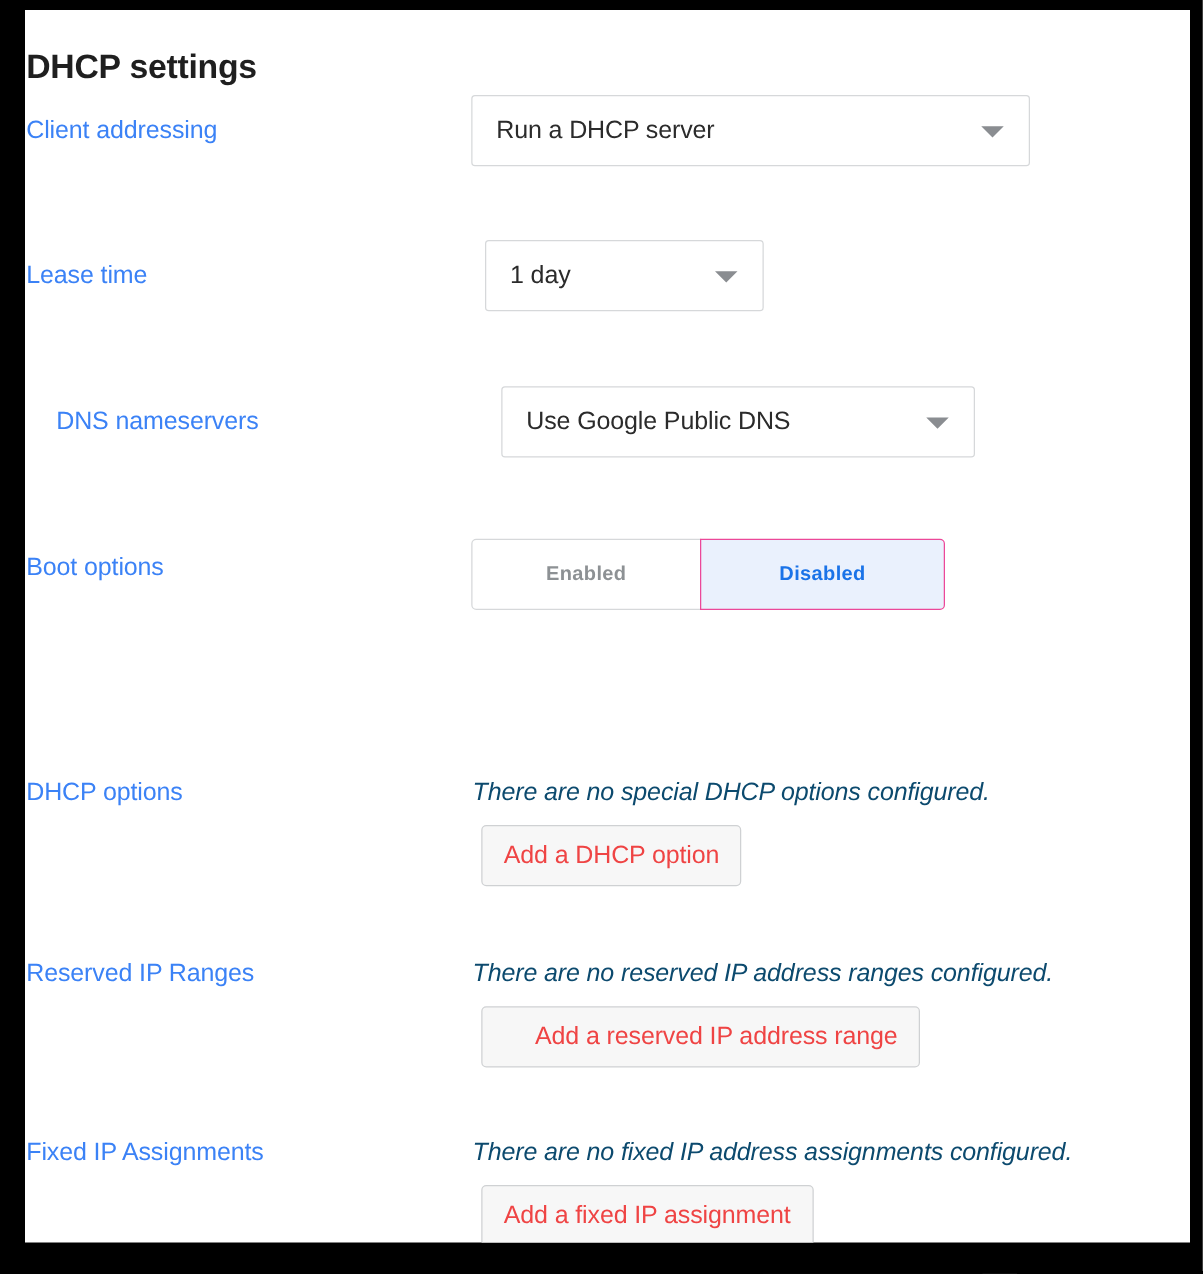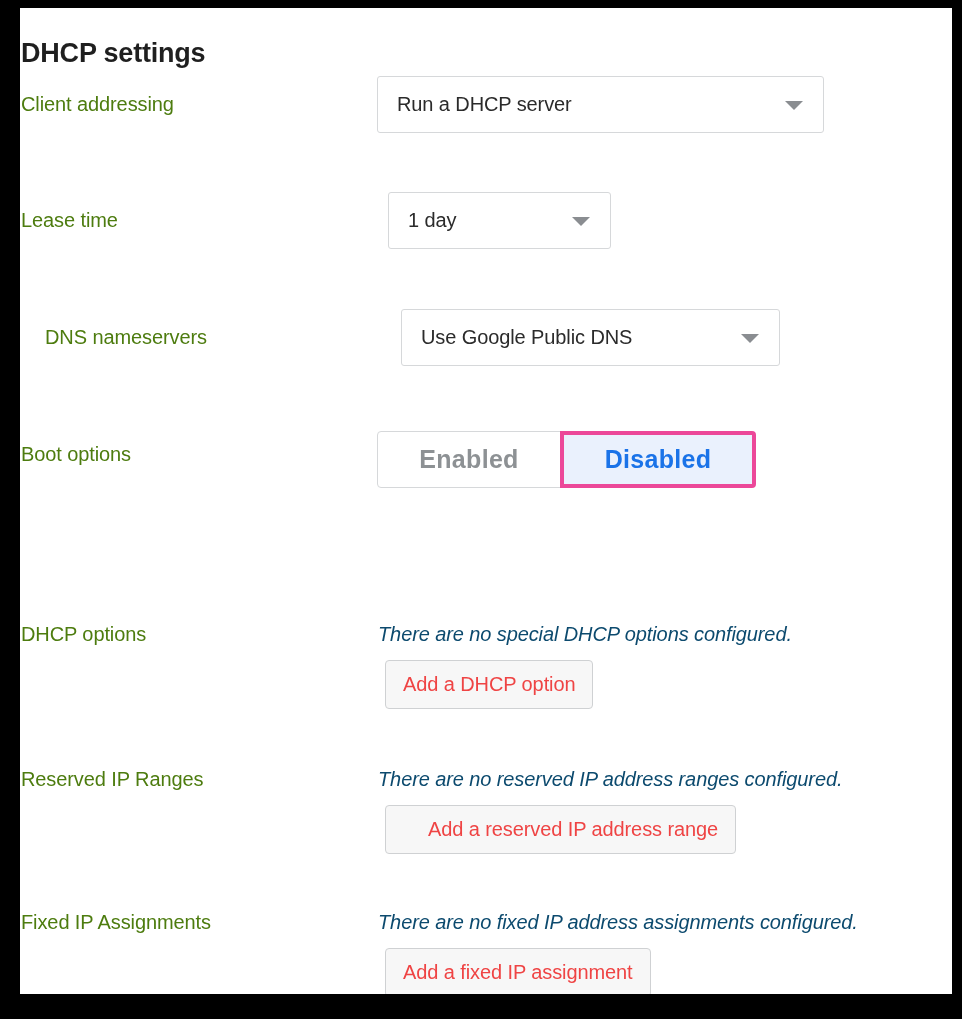--- a/index.html
+++ b/index.html
@@ -50,21 +50,21 @@
   
   .row {
     position: absolute;
     left: 0;
     width: 932px;
   }
   .row-label {
     position: absolute;
     left: 1px;
     font-size: 20px;
-    color: #4d7c0f;
+    color: #3b82f6;
     white-space: nowrap;
     letter-spacing: -0.1px;
   }
   .row-control {
     position: absolute;
     left: 357px;
   }
 
   
   .select {
@@ -107,36 +107,36 @@
     display: flex;
     height: 57px;
     position: relative;
   }
   .seg {
     box-sizing: border-box;
     height: 57px;
     display: flex;
     align-items: center;
     justify-content: center;
-    font-size: 25px;
+    font-size: 16px;
     font-weight: bold;
     letter-spacing: 0.3px;
     cursor: default;
   }
   .seg-off {
     width: 184px;
     background: #ffffff;
     border: 1px solid #d6d8da;
     border-radius: 4px 0 0 4px;
     color: #8d9194;
   }
   .seg-on {
     width: 196px;
     background: #eaf1fd;
-    border: 4px solid #ec4899;
+    border: 1px solid #ec4899;
     border-radius: 0 4px 4px 0;
     color: #1a73e8;
     margin-left: -1px;
     position: relative;
     z-index: 2;
   }
 
   
   .empty-text {
     position: absolute;

